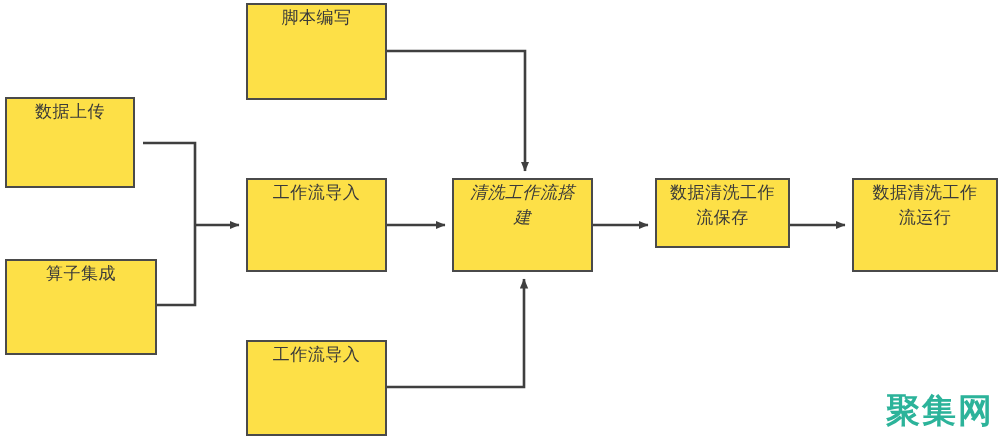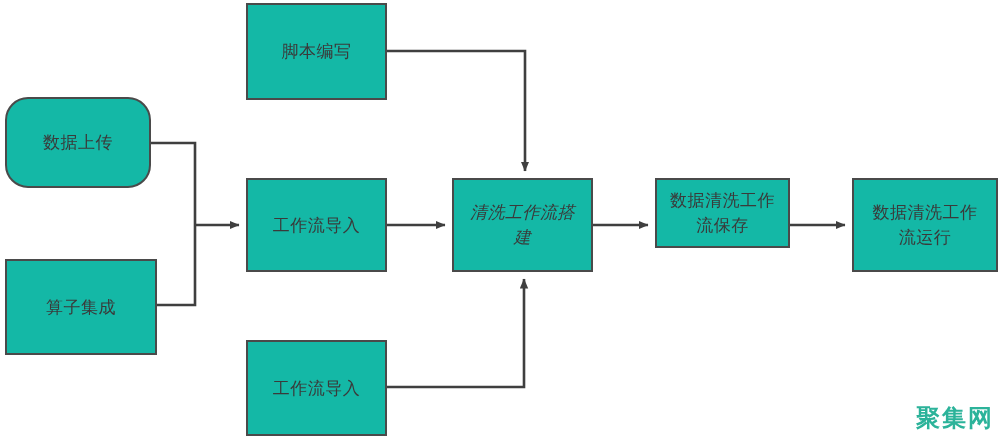--- a/index.html
+++ b/index.html
@@ -13,24 +13,23 @@
   #canvas {
     position: relative;
     width: 1000px;
     height: 438px;
     background: #ffffff;
     overflow: hidden;
   }
   .node {
     position: absolute;
     box-sizing: border-box;
-    background: #14b8a6;
+    background: #fde047;
     border: 2px solid #4a4a4a;
     display: flex;
-    align-items: center;
     justify-content: center;
     text-align: center;
     color: #3a3a3a;
     font-size: 17px;
     line-height: 1.45;
     letter-spacing: 0.5px;
     font-family: "DejaVu Sans", "Liberation Sans", sans-serif;
   }
   .node .node-label {
     display: block;
@@ -43,21 +42,21 @@
     left: 0;
     top: 0;
     width: 1000px;
     height: 438px;
     pointer-events: none;
   }
   .watermark {
     position: absolute;
     right: 6px;
     bottom: 4px;
-    font-size: 24px;
+    font-size: 34px;
     font-weight: bold;
     color: #2cb39a;
     letter-spacing: 2px;
     font-family: "DejaVu Sans", "Liberation Sans", sans-serif;
   }
 </style>
 </head>
 <body>
 
 <div id="canvas">
@@ -88,21 +87,21 @@
       <path d="M387,51 L525,51 L525,171" marker-end="url(#arrowD)"></path>
 
       <path d="M387,387 L524,387 L524,279" marker-end="url(#arrowU)"></path>
 
       <path d="M593,225 L648,225" marker-end="url(#arrowR)"></path>
 
       <path d="M790,225 L845,225" marker-end="url(#arrowR)"></path>
     </g>
   </svg>
 
-  <div class="node" style="left:5px;  top:97px;  width:146px; height:91px;border-radius:23px;">
+  <div class="node" style="left:5px;  top:97px;  width:130px; height:91px;">
     <span class="node-label">数据上传</span>
   </div>
 
   <div class="node" style="left:5px;  top:259px; width:152px; height:96px;">
     <span class="node-label">算子集成</span>
   </div>
 
   <div class="node" style="left:246px; top:3px;   width:141px; height:97px;">
     <span class="node-label">脚本编写</span>
   </div>

